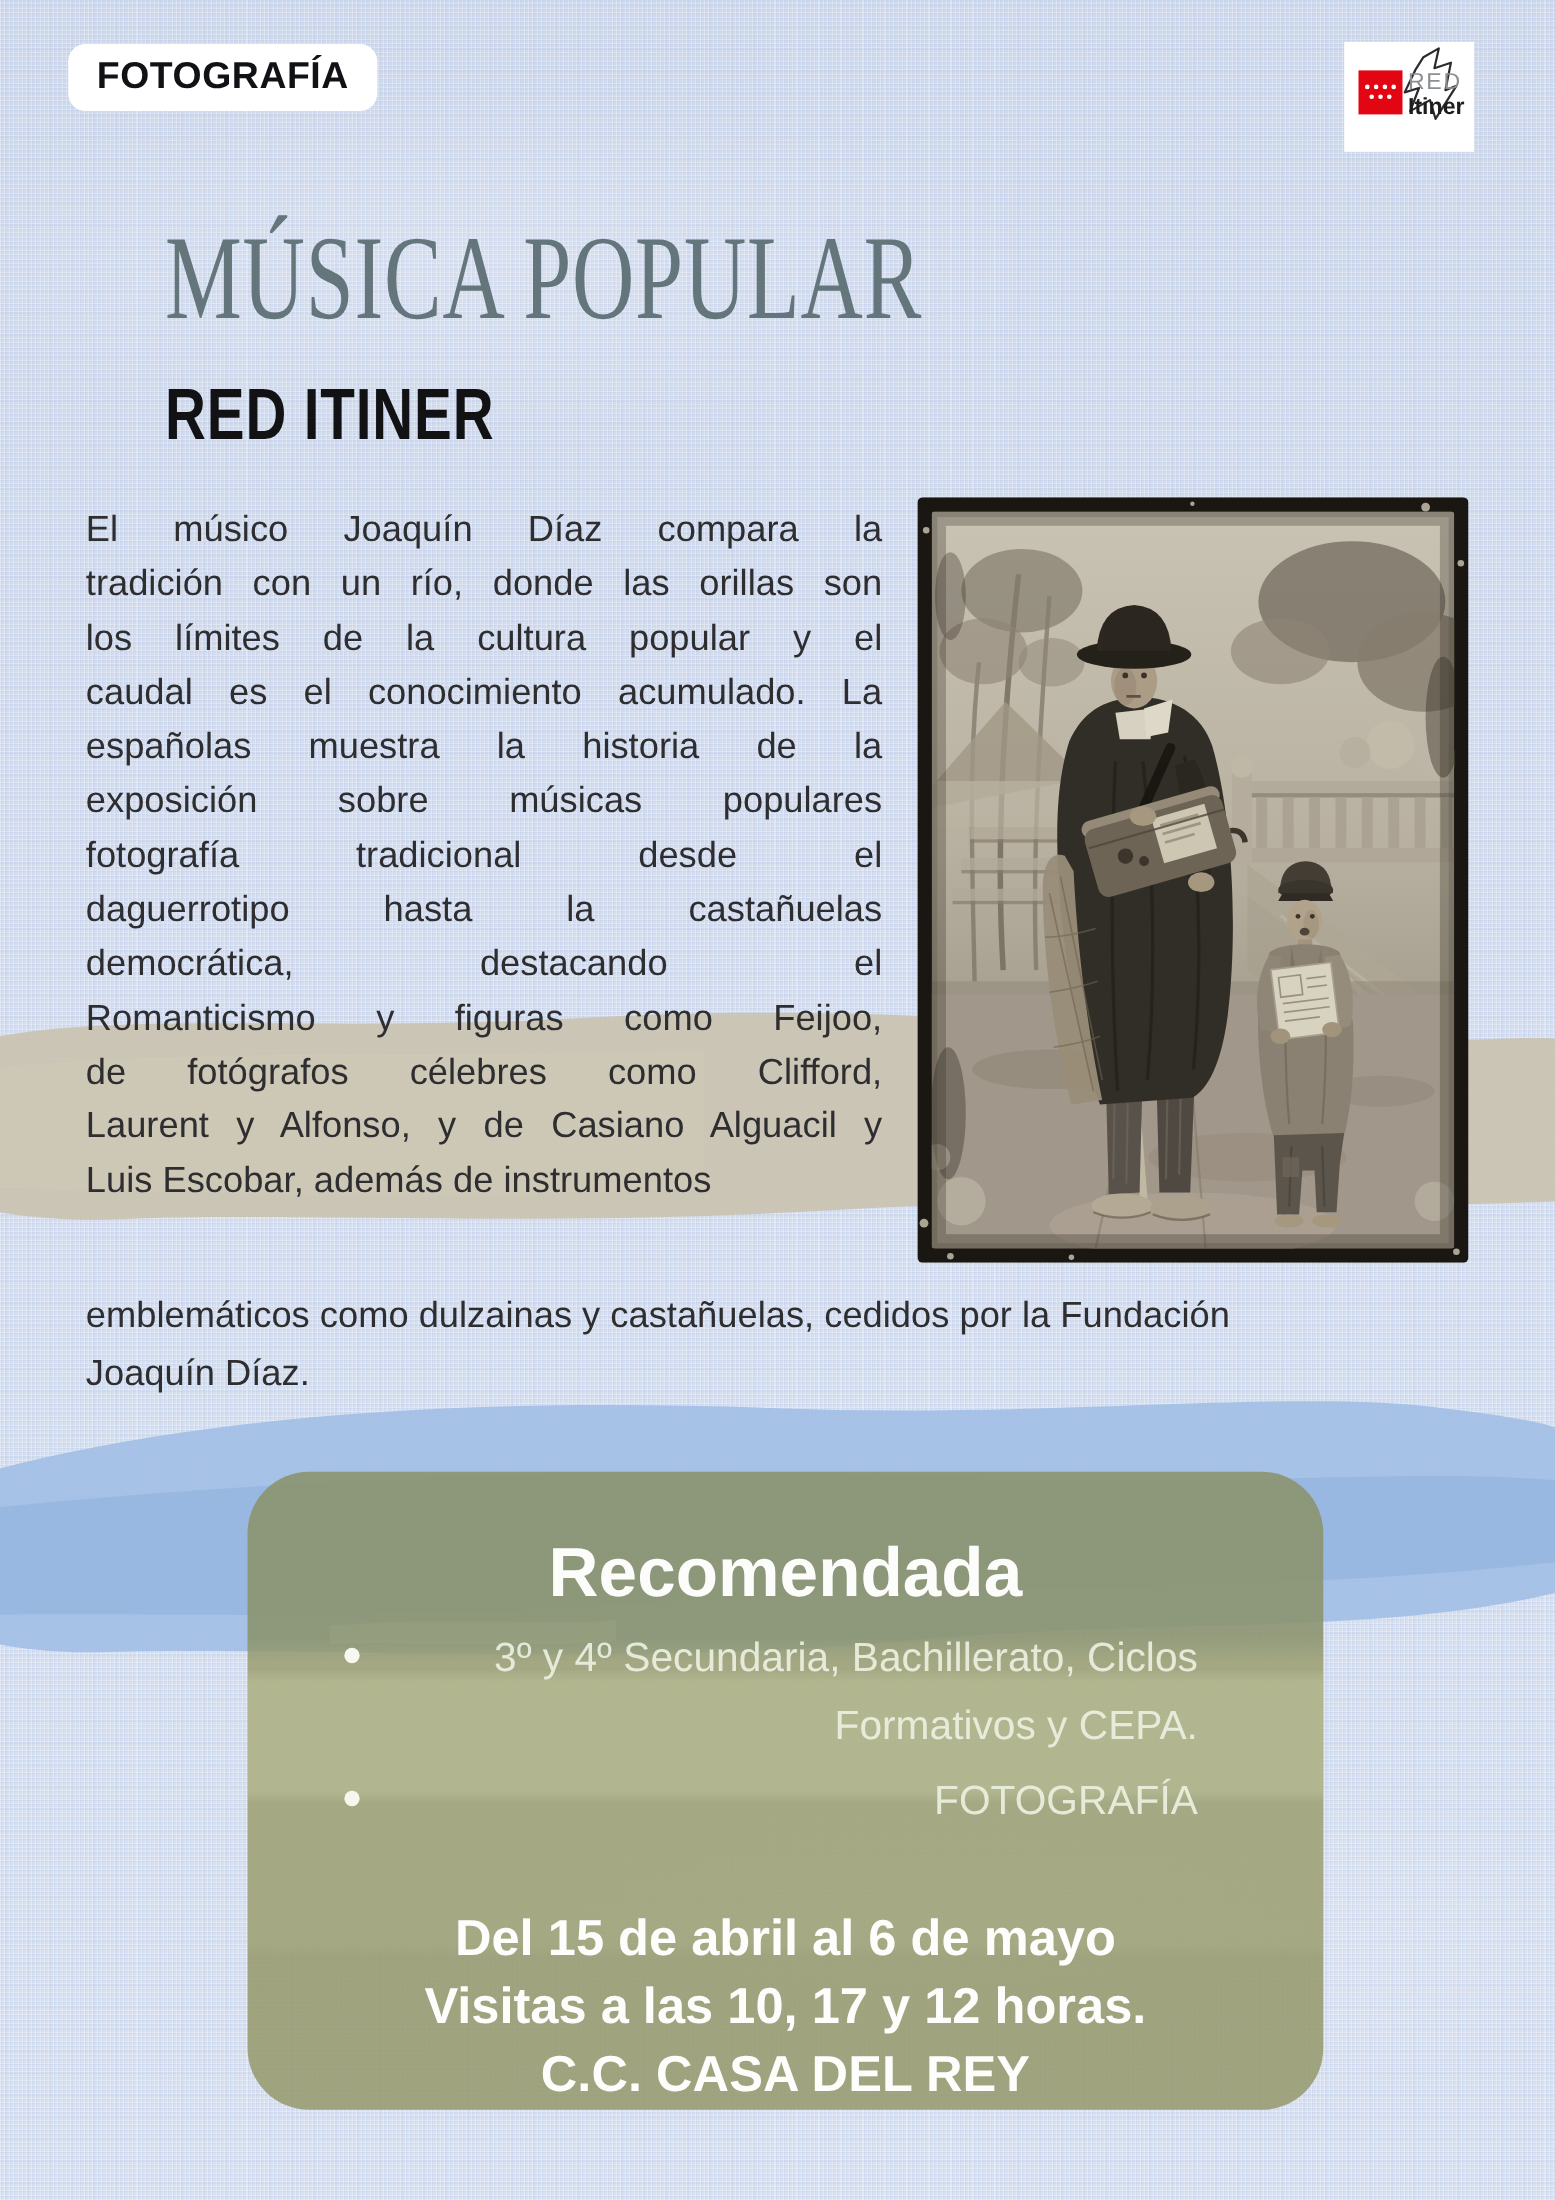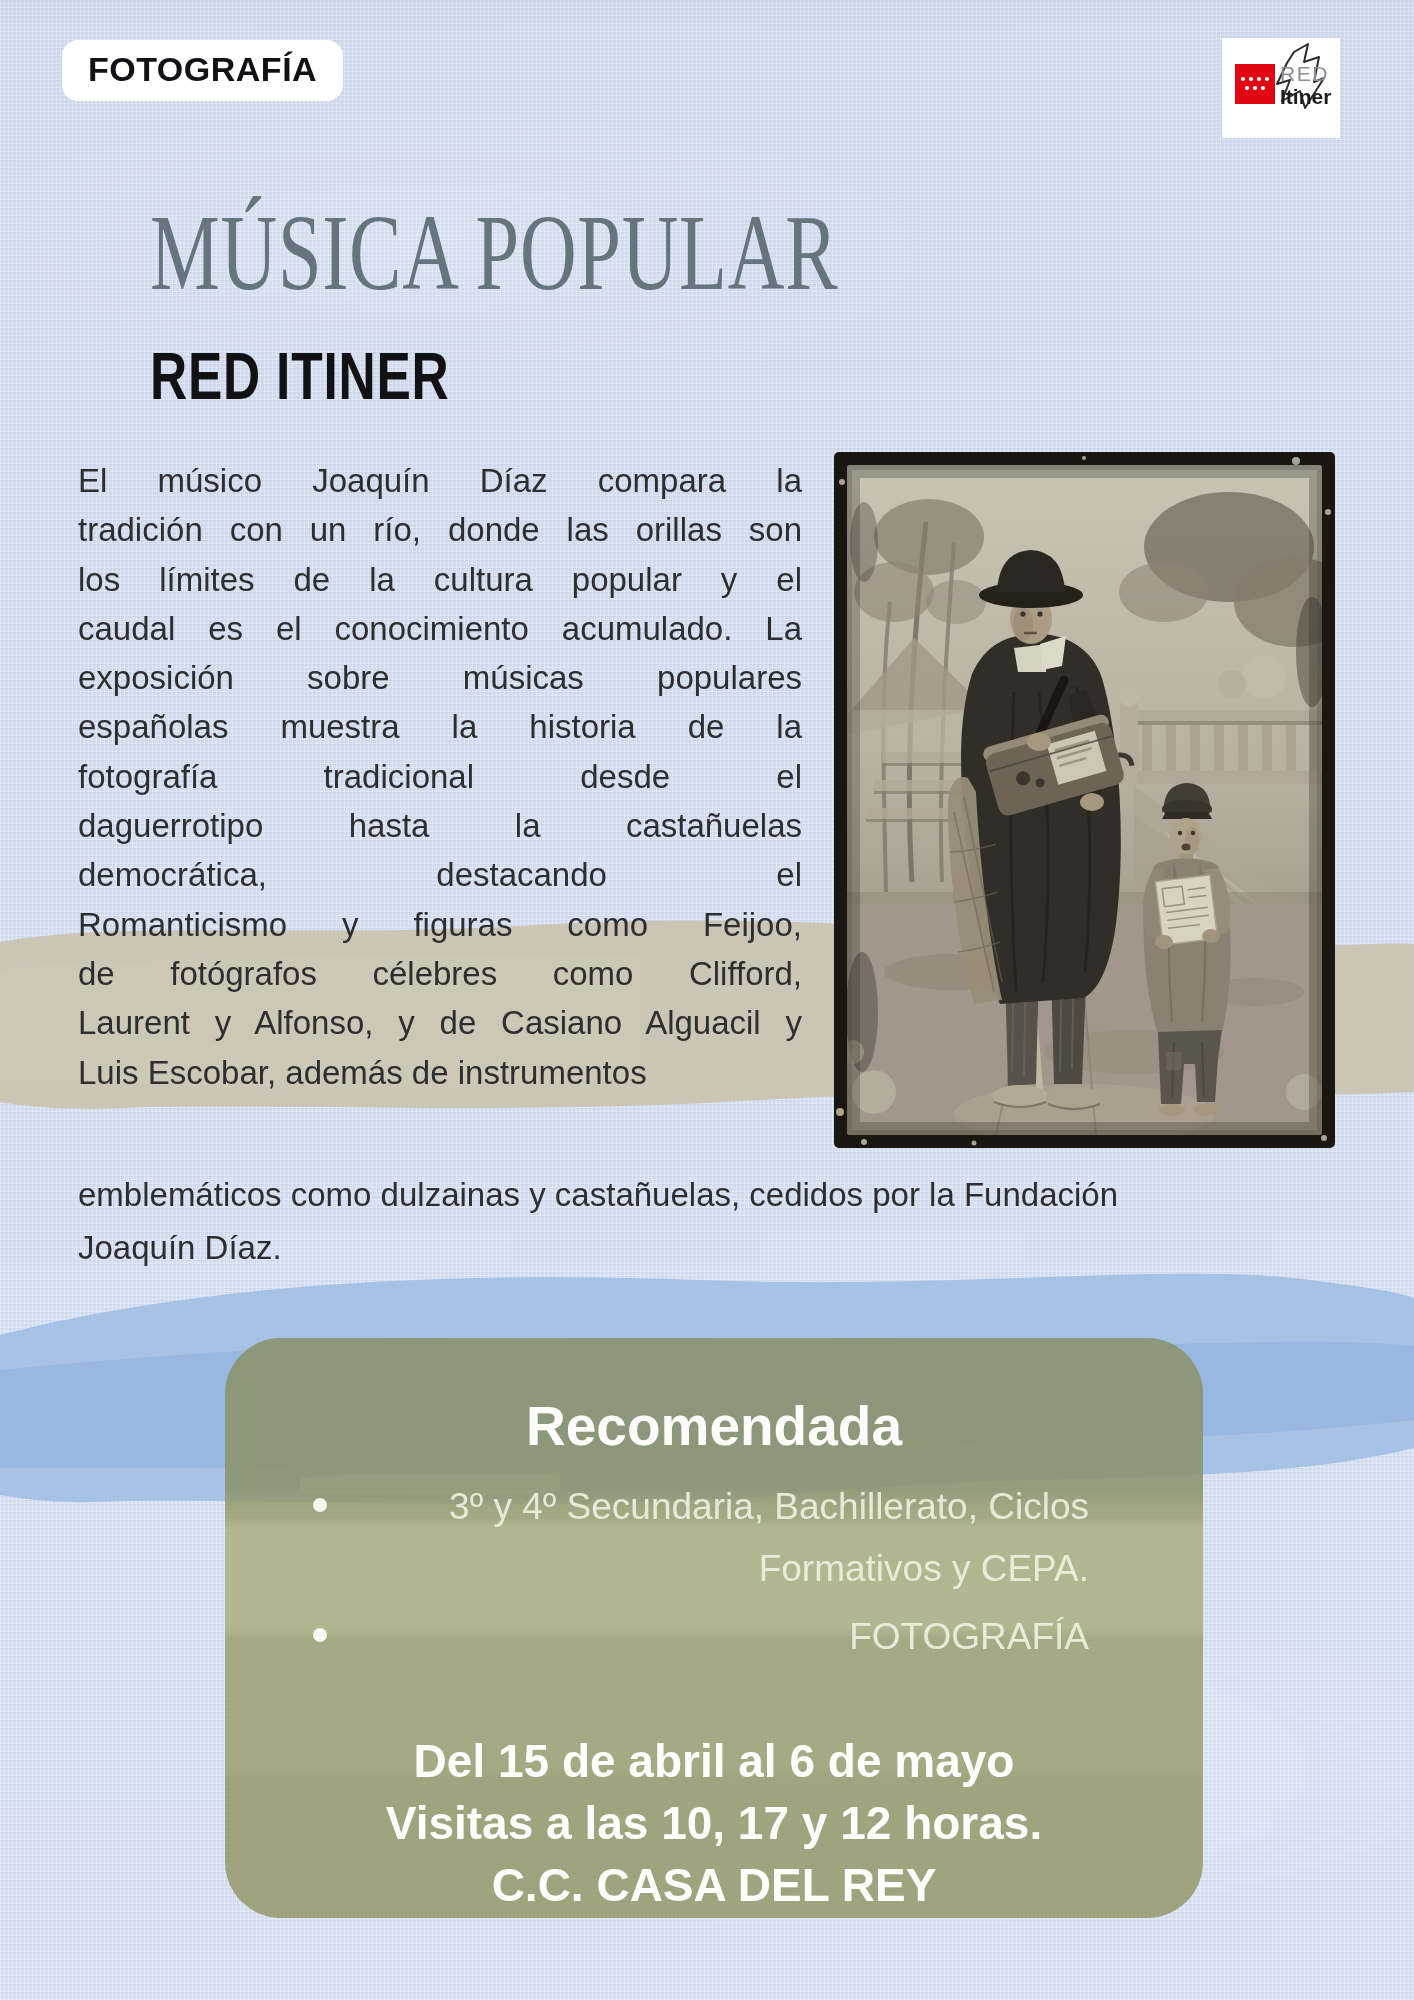--- a/index.html
+++ b/index.html
@@ -49,21 +49,21 @@
     background:rgba(149,153,107,.86);overflow:hidden;
   }
   .card::before{
     content:"";position:absolute;inset:0;
     background:
       linear-gradient(180deg, rgba(108,130,118,.22) 0 26%, rgba(210,215,170,.10) 30% 32%, transparent 33%),
       linear-gradient(180deg, transparent 0 31%, rgba(222,226,184,.30) 33% 50%, rgba(206,211,168,.12) 52% 74%, transparent 76%);
   }
   .card-title{
     position:absolute;left:0;right:0;top:56px;text-align:center;
-    font-size:55px;font-weight:700;color:#fcfdfa;
+    font-size:63px;font-weight:700;color:#fcfdfa;
   }
   .card-list{position:absolute;left:64px;top:138px;margin:0;padding:0;list-style:none;max-width:800px;}
   .card-list li{
     position:relative;padding-left:56px;font-size:37px;line-height:62px;
     color:rgba(236,240,224,.92);margin-bottom:6px;max-width:770px;text-align:right;
   }
   .card-list li .dot{
     position:absolute;left:24px;top:22px;width:14px;height:14px;border-radius:50%;
     background:#f6f8ef;
   }
@@ -113,22 +113,22 @@
   </div>
 
   <div class="abs title-main z4">MÚSICA POPULAR</div>
   <div class="abs title-sub z4">RED ITINER</div>
 
   <div class="abs body-col z4">
     <div class="jl">El músico Joaquín Díaz compara la</div>
     <div class="jl">tradición con un río, donde las orillas son</div>
     <div class="jl">los límites de la cultura popular y el</div>
     <div class="jl">caudal es el conocimiento acumulado. La</div>
+    <div class="jl">españolas muestra la historia de la</div>
     <div class="jl">exposición sobre músicas populares</div>
-    <div class="jl">españolas muestra la historia de la</div>
     <div class="jl">fotografía tradicional desde el</div>
     <div class="jl">daguerrotipo hasta la castañuelas</div>
     <div class="jl">democrática, destacando el</div>
     <div class="jl">Romanticismo y figuras como Feijoo,</div>
     <div class="jl">de fotógrafos célebres como Clifford,</div>
     <div class="jl">Laurent y Alfonso, y de Casiano Alguacil y</div>
     <div class="jl">Luis Escobar, además de instrumentos</div>
   </div>
 
   <div class="abs body-full z4">

